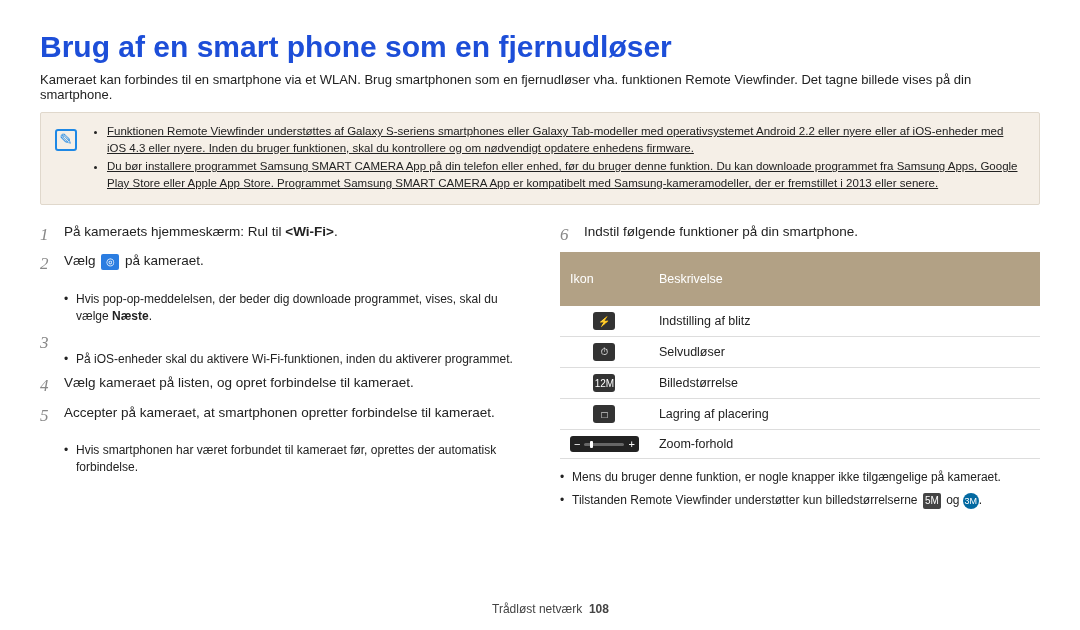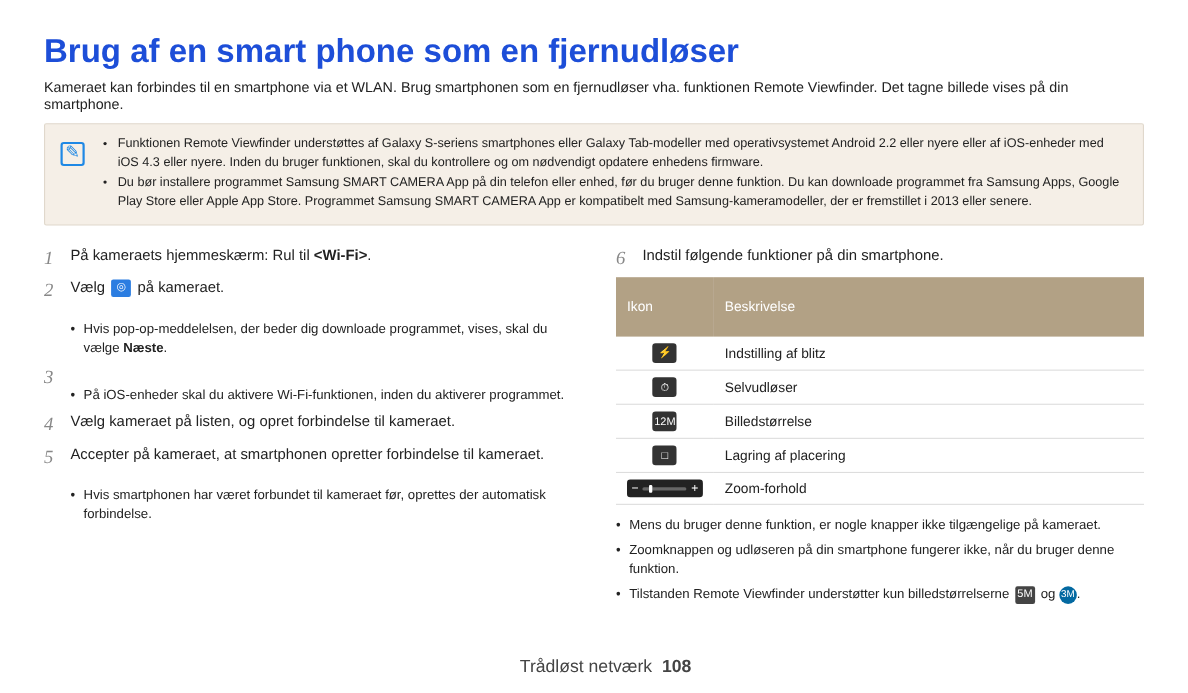--- a/index.html
+++ b/index.html
@@ -41,21 +41,21 @@
     height: 22px;
     border: 2px solid #1e88e5;
     border-radius: 3px;
     color: #1e88e5;
     display: flex;
     align-items: center;
     justify-content: center;
     font-size: 16px;
   }
   .note-box ul { list-style: disc; padding-left: 16px; }
-  .note-box li { margin-bottom: 2px; }
+  .note-box li { margin-bottom: 2px; text-decoration: underline; }
   .columns {
     display: flex;
     gap: 40px;
   }
   .col {
     flex: 1;
     min-width: 0;
   }
   .step {
     display: flex;
@@ -143,21 +143,21 @@
     font-size:12px;list-style:none;padding-left:0;
   }
   .rcol-bullets li {
     position:relative;padding-left:12px;margin-bottom:6px;line-height:1.4;
   }
   .rcol-bullets li::before {
     content:"•";position:absolute;left:0;
   }
   .footer {
     position:absolute;bottom:14px;left:0;right:0;text-align:center;
-    font-size:16px;color:#444;margin-left:21px;
+    font-size:12px;color:#444;margin-left:21px;
   }
   .footer b { font-weight:600; }
   strong { font-weight:700; }
 </style>
 </head>
 <body>
 
 <h1>Brug af en smart phone som en fjernudløser</h1>
 <p class="intro">Kameraet kan forbindes til en smartphone via et WLAN. Brug smartphonen som en fjernudløser vha. funktionen Remote Viewfinder. Det tagne billede vises på din smartphone.</p>
 
@@ -254,21 +254,20 @@
                 <span>+</span>
             </span>
           </td>
           <td>Zoom-forhold</td>
         </tr>
       </tbody>
     </table>
 
     <ul class="rcol-bullets">
       <li>Mens du bruger denne funktion, er nogle knapper ikke tilgængelige på kameraet.</li>
-      <li>Zoomknappen og udløseren på din smartphone fungerer ikke, når du bruger denne funktion.</li>
       <li>
         <span>Tilstanden Remote Viewfinder understøtter kun billedstørrelserne </span><span class="inline-icon">5M</span><span> og </span><span class="inline-icon-round">3M</span><span>.</span>
       </li>
     </ul>
 
   </div>
 </div>
 
 <div class="footer">
   <span>Trådløst netværk</span>&nbsp;&nbsp;<b>108</b>

